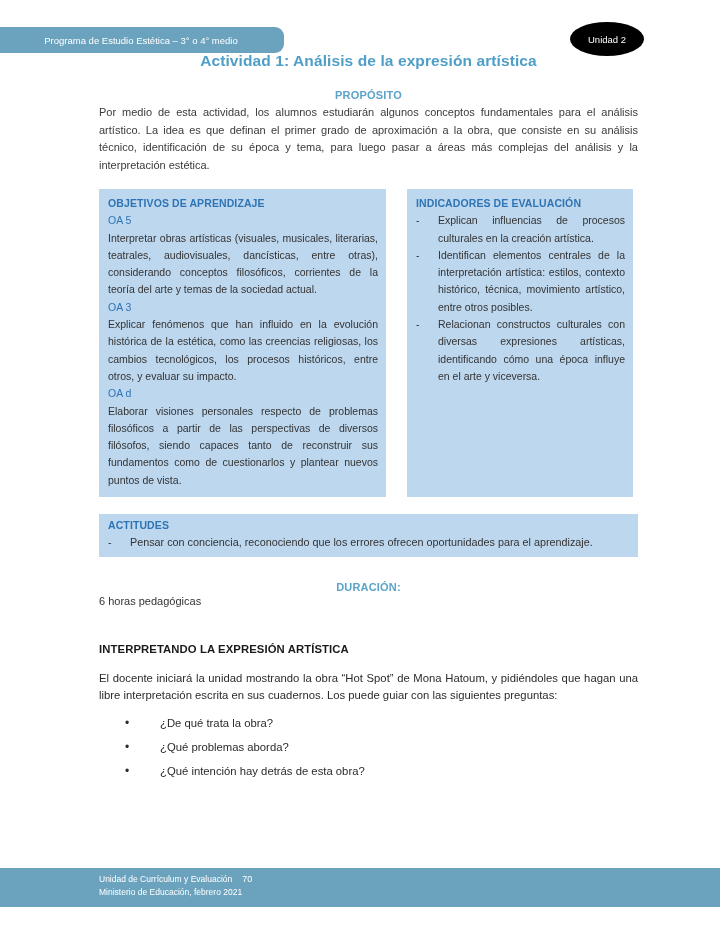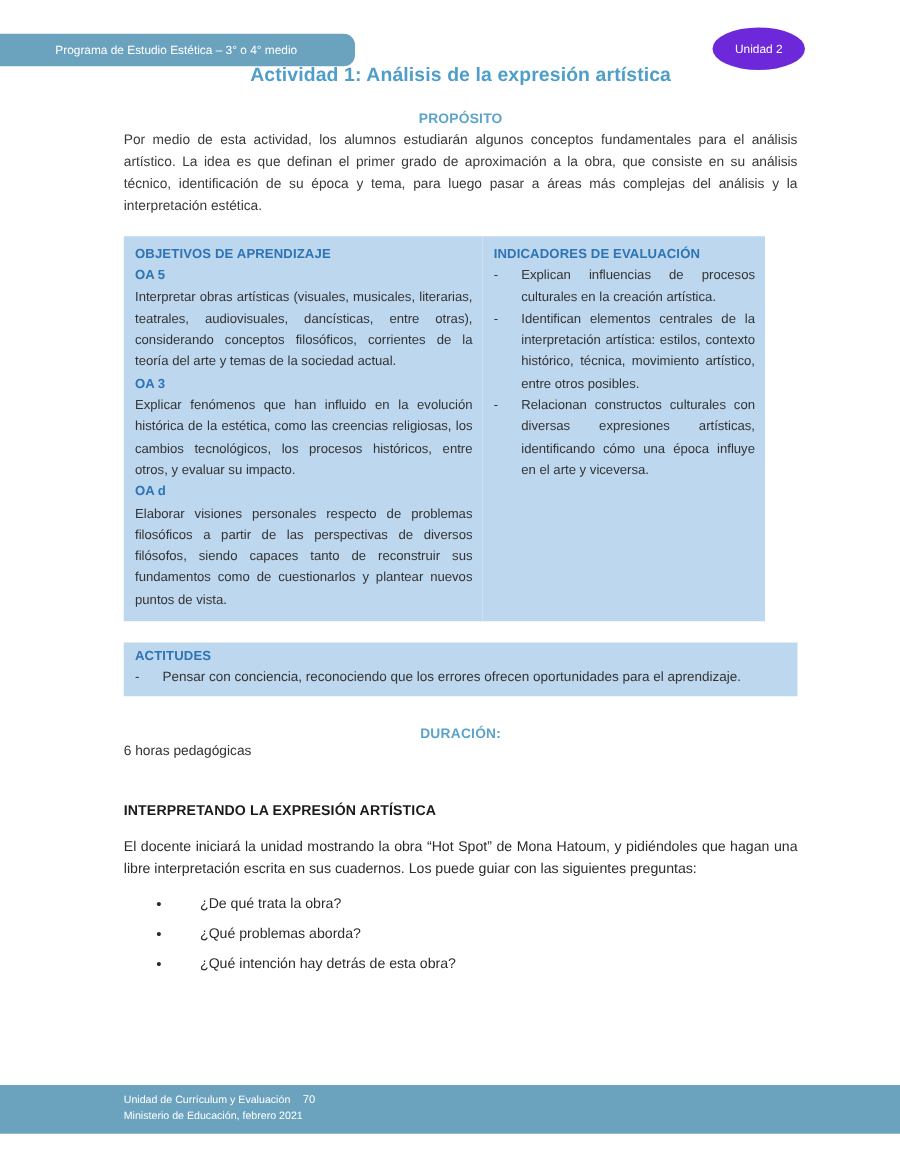--- a/index.html
+++ b/index.html
@@ -32,21 +32,21 @@
     color: #ffffff;
     font-size: 9.5px;
     padding-left: 14px;
   }
   .badge-right {
     position: absolute;
     right: 76px;
     top: 22px;
     width: 74px;
     height: 34px;
-    background: #6d28d9;
+    background: #000000;
     border-radius: 50%;
     display: flex;
     align-items: center;
     justify-content: center;
     color: #ffffff;
     font-size: 9.5px;
   }
 
   
   .content {
@@ -79,39 +79,40 @@
     font-size: 11px;
     line-height: 17.5px;
     text-align: justify;
     color: #3a3a3a;
   }
 
   
   .boxes-row {
     margin-top: 15px;
     display: flex;
+    gap: 21px;
     align-items: stretch;
   }
   .blue-box {
     background: #bdd7ee;
     padding: 6px 8px 8px 9px;
   }
   .box-oa { width: 287px; }
   .box-ie { width: 226px; }
 
   .box-heading {
     color: #2e74b5;
     font-weight: bold;
     font-size: 10.5px;
     line-height: 17.3px;
     letter-spacing: 0.1px;
   }
   .oa-label {
     color: #2e74b5;
-    font-weight: bold;
+    font-weight: normal;
     font-size: 10.5px;
     line-height: 17.3px;
   }
   .box-text {
     font-size: 10.5px;
     line-height: 17.3px;
     text-align: justify;
     color: #333333;
   }
 

